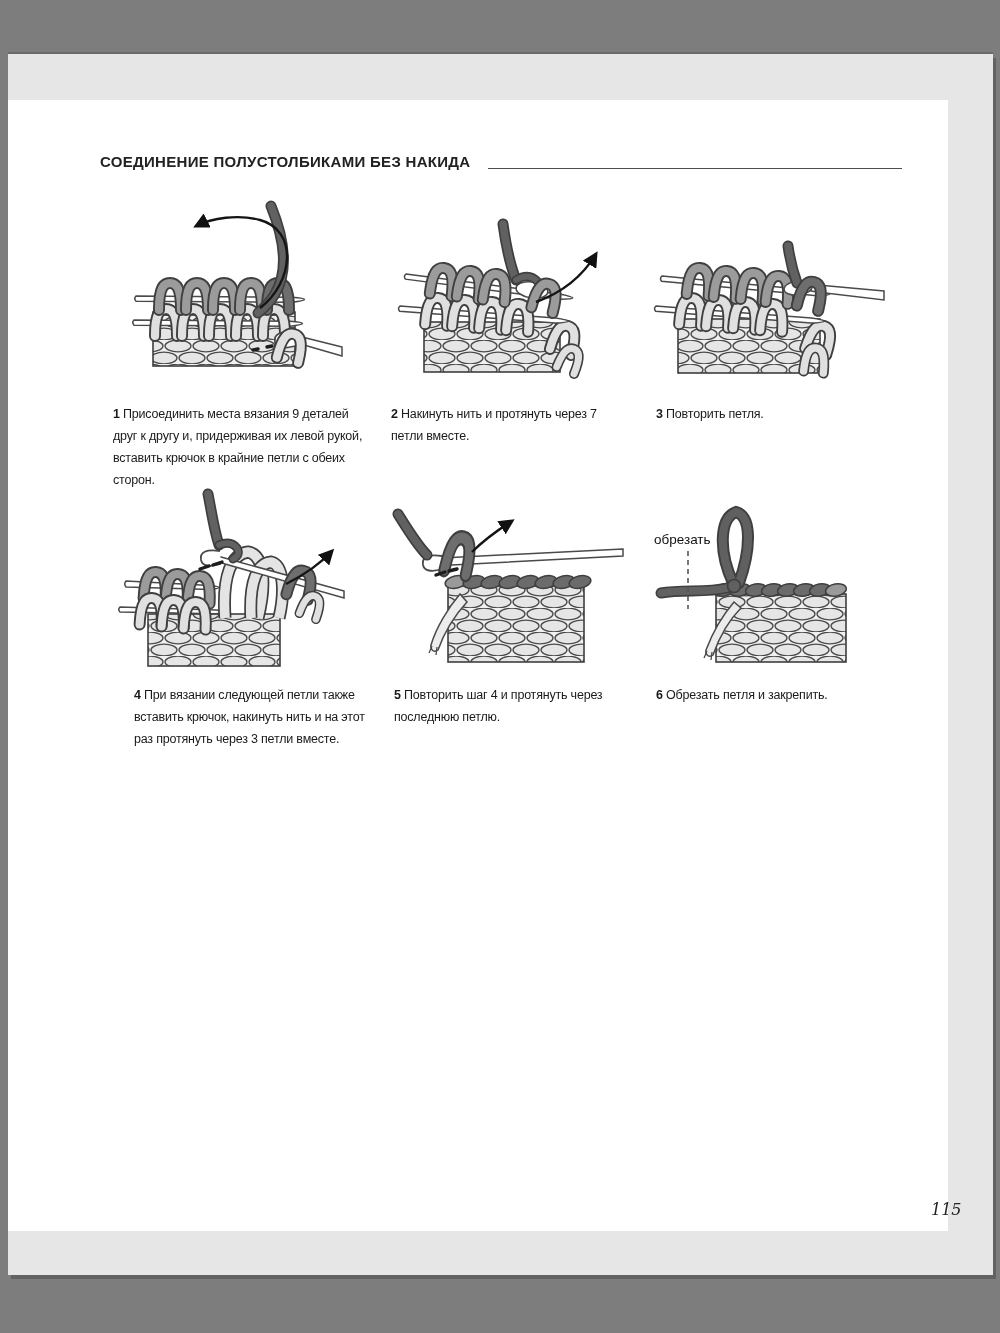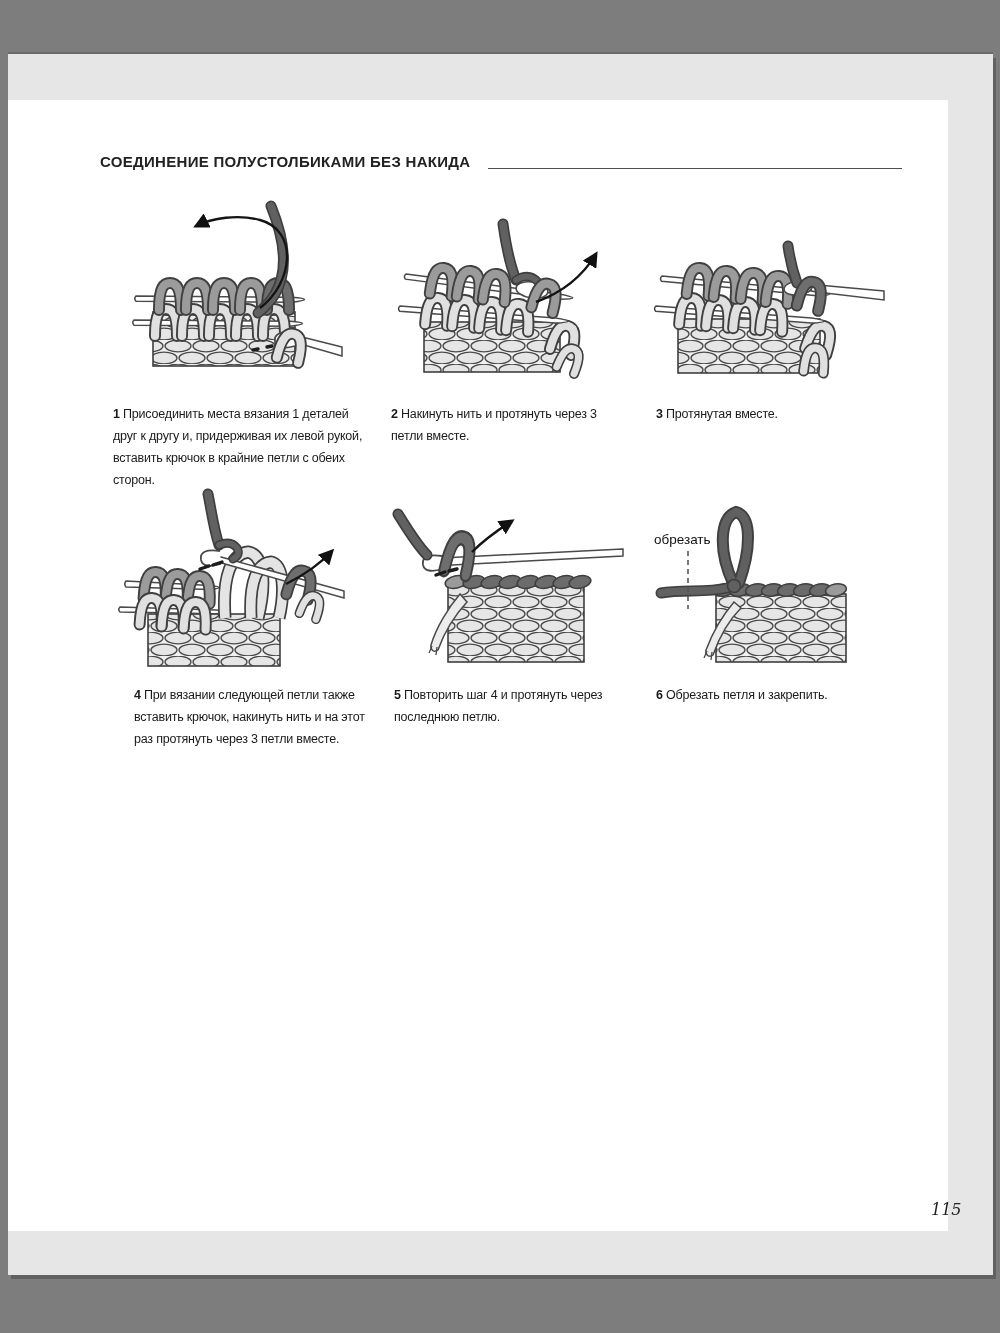--- a/index.html
+++ b/index.html
@@ -279,23 +279,23 @@
         <path d="M59,163 l-3,7 M64,164 l-1,8" fill="none" stroke="#4a4a4a" stroke-width="1.3"></path>
         <path d="M85,95 C70,62 72,30 88,24 C105,29 102,64 91,95" fill="none" stroke="#3f3f3f" stroke-width="12" stroke-linecap="round"></path>
         <path d="M85,95 C70,62 72,30 88,24 C105,29 102,64 91,95" fill="none" stroke="#606060" stroke-width="8.2" stroke-linecap="round"></path>
         <path class="yO" d="M79,100 C58,105 34,101 13,105"></path>
         <path class="yI" d="M79,100 C58,105 34,101 13,105"></path>
         <circle cx="86" cy="98" r="6.5" fill="#606060" stroke="#3f3f3f" stroke-width="1.6"></circle>
         <line x1="40" y1="63" x2="40" y2="121" stroke="#555" stroke-width="1.6" stroke-dasharray="5 4"></line>
         <text class="cutlabel" x="6" y="56">обрезать</text>
       </svg>
 
-      <p id="c1" class="cap"><b>1</b> <span>Присоединить места вязания 1 деталей друг к другу и, придерживая их левой рукой, вставить крючок в крайние петли с обеих сторон.</span></p>
-      <p id="c2" class="cap"><b>2</b> <span>Накинуть нить и протянуть через 3 петли вместе.</span></p>
-      <p id="c3" class="cap"><b>3</b> <span>Протянутая вместе.</span></p>
+      <p id="c1" class="cap"><b>1</b> <span>Присоединить места вязания 9 деталей друг к другу и, придерживая их левой рукой, вставить крючок в крайние петли с обеих сторон.</span></p>
+      <p id="c2" class="cap"><b>2</b> <span>Накинуть нить и протянуть через 7 петли вместе.</span></p>
+      <p id="c3" class="cap"><b>3</b> <span>Повторить петля.</span></p>
       <p id="c4" class="cap"><b>4</b> <span>При вязании следующей петли также вставить крючок, накинуть нить и на этот раз протянуть через 3 петли вместе.</span></p>
       <p id="c5" class="cap"><b>5</b> <span>Повторить шаг 4 и протянуть через последнюю петлю.</span></p>
       <p id="c6" class="cap"><b>6</b> <span>Обрезать петля и закрепить.</span></p>
 
       <div class="pnum">115</div>
     </div>
   </div>
 </div>
 
 </body></html>

